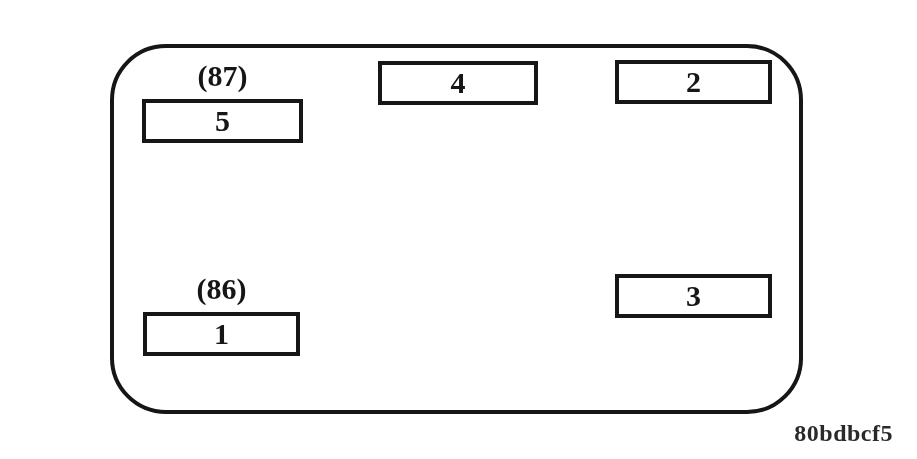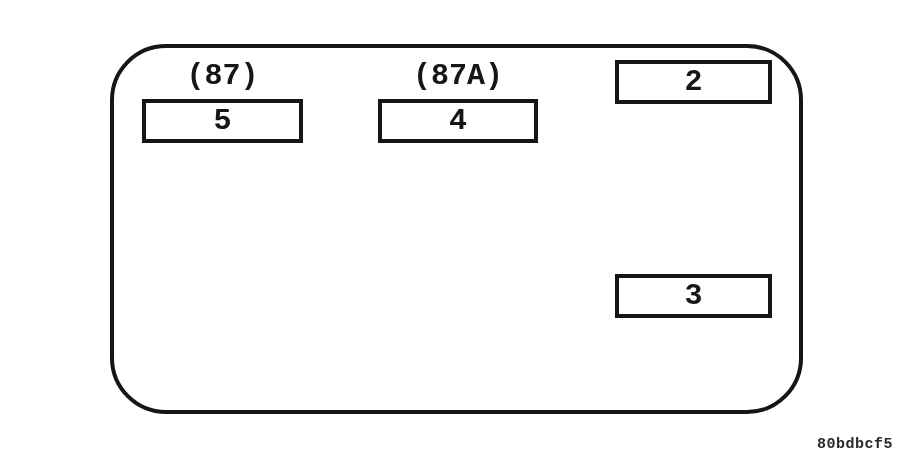--- a/index.html
+++ b/index.html
@@ -5,21 +5,21 @@
   html, body {
     margin: 0;
     padding: 0;
     background: #ffffff;
   }
   .stage {
     position: relative;
     width: 917px;
     height: 459px;
     background: #ffffff;
-    font-family: Liberation Mono, monospace;
+    font-family: Liberation Serif, serif;
     overflow: hidden;
     border-radius: 12px;
   }
   .relay-body {
     position: absolute;
     left: 110px;
     top: 44px;
     width: 693px;
     height: 370px;
     border: 4px solid #161616;
@@ -56,54 +56,59 @@
   }
   
   .t0 { left: 142px; top: 61px;  width: 161px; }
   .t1 { left: 378px; top: 61px;  width: 160px; }
   .t2 { left: 615px; top: 60px;  width: 157px; }
   .t3 { left: 143px; top: 274px; width: 157px; }
   .t4 { left: 615px; top: 274px; width: 157px; }
   .figure-code {
     position: absolute;
     right: 24px;
-    top: 436px;
-    font-size: 15px;
+    top: 420px;
+    font-size: 24px;
     font-weight: bold;
     color: #2a2a2a;
     letter-spacing: 0.5px;
   }
 </style>
 </head>
 <body>
 
 <div class="stage">
 
   <div class="relay-body"></div>
 
   <div class="terminal t0">
     <div class="pin-label">(87)</div>
     <div class="terminal-box">
       <span class="terminal-number">5</span>
     </div>
   </div>
 
   <div class="terminal t1">
-    <div class="pin-label">(87A)</div>
     <div class="terminal-box">
       <span class="terminal-number">4</span>
     </div>
   </div>
 
   <div class="terminal t2">
     <div class="terminal-box">
       <span class="terminal-number">2</span>
     </div>
   </div>
 
+  <div class="terminal t3">
+    <div class="pin-label">(86)</div>
+    <div class="terminal-box">
+      <span class="terminal-number">1</span>
+    </div>
+  </div>
 
   <div class="terminal t4">
     <div class="terminal-box">
       <span class="terminal-number">3</span>
     </div>
   </div>
 
   <div class="figure-code">80bdbcf5</div>
 
 </div>

